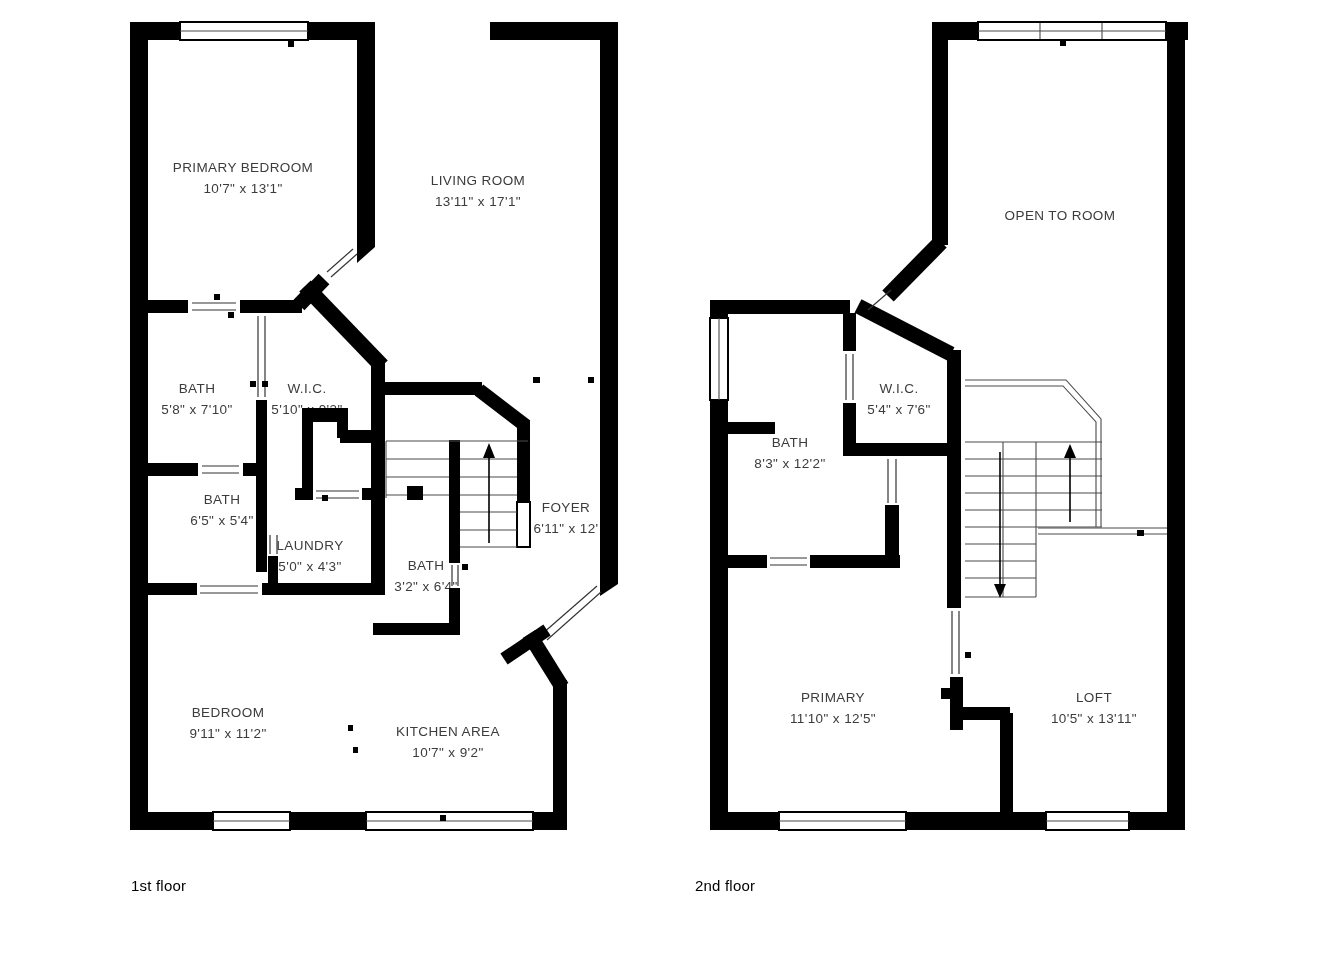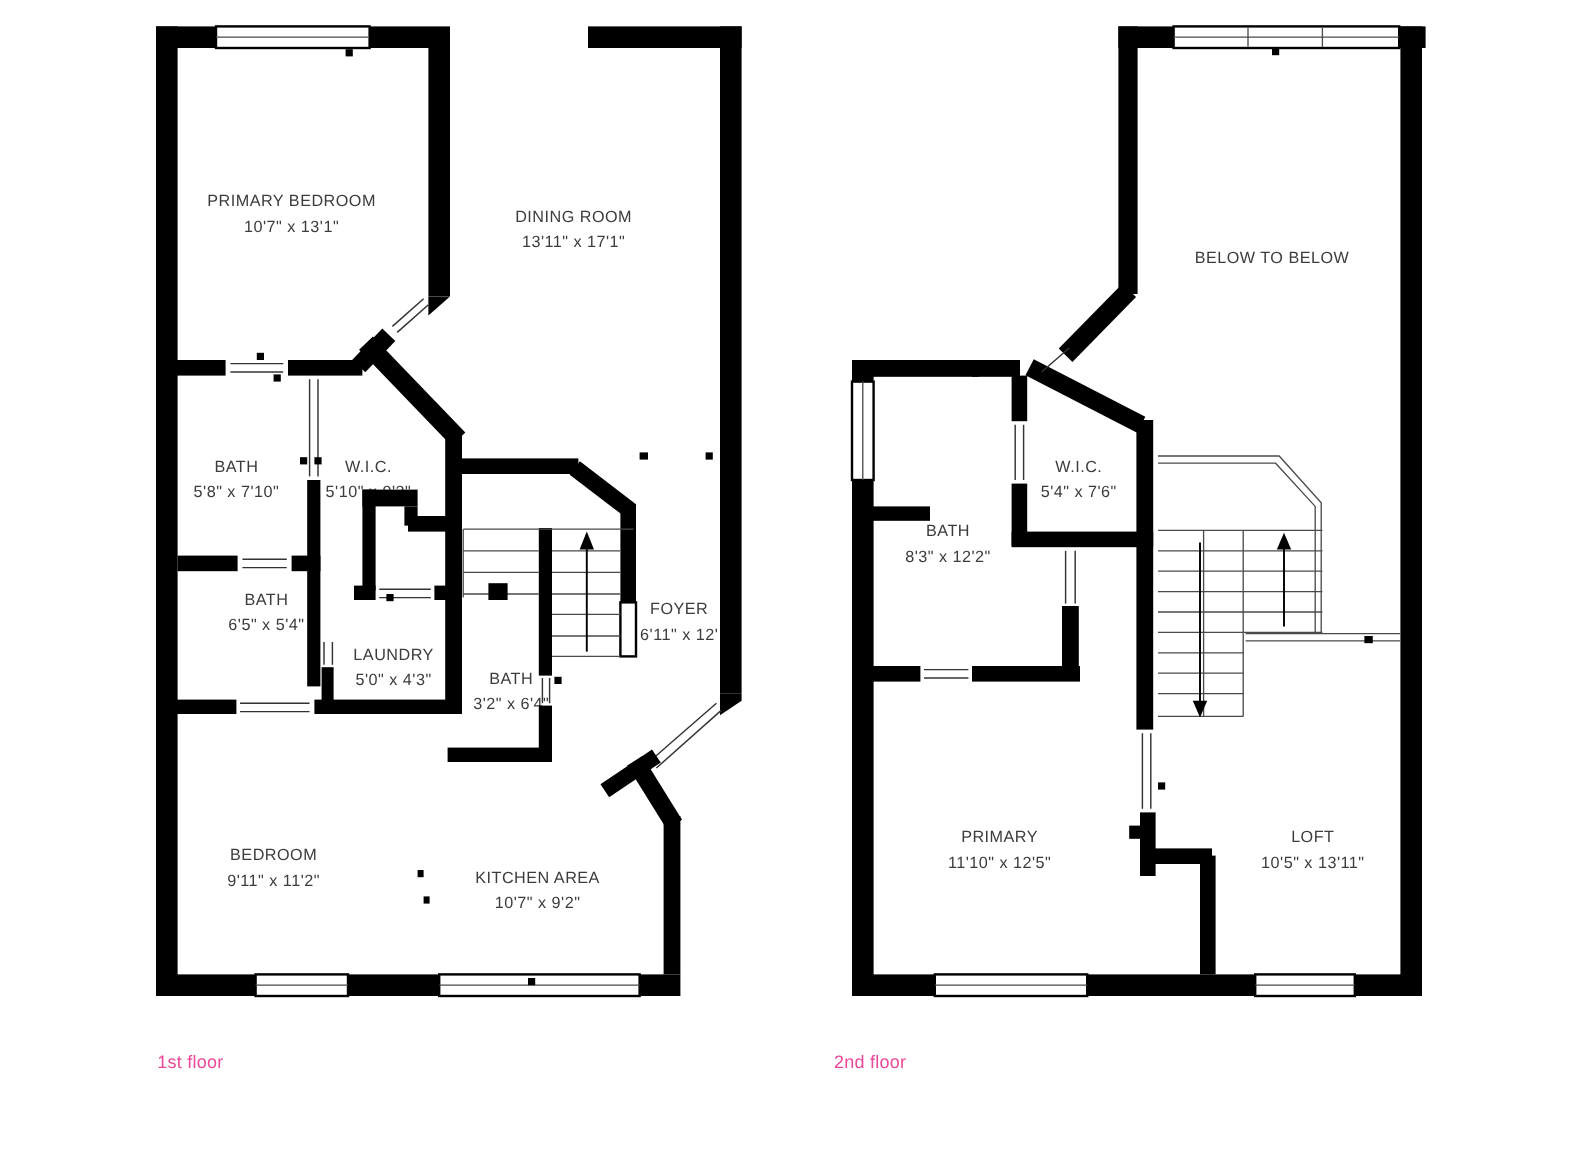--- a/index.html
+++ b/index.html
@@ -4,21 +4,21 @@
 <style>
   html,body{margin:0;padding:0;background:#ffffff;}
   .stage{position:relative;width:1324px;height:960px;background:#fff;overflow:hidden;
          font-family:"Liberation Sans","DejaVu Sans",sans-serif;}
   .labels{position:absolute;inset:0;z-index:1;}
   .drawing{position:absolute;inset:0;z-index:2;pointer-events:none;}
   .room-label{position:absolute;transform:translate(-50%,-50%);text-align:center;
               color:#3c3c3c;font-size:13.5px;line-height:21px;letter-spacing:.4px;white-space:nowrap;}
   .room-label .rname{display:block;}
   .room-label .rdims{display:block;}
-  .floor-caption{position:absolute;font-size:15px;color:#ec4899;letter-spacing:.2px;}
+  .floor-caption{position:absolute;font-size:15px;color:#000000;letter-spacing:.2px;}
   svg .w{fill:#000;}
   svg .wl{stroke:#000;stroke-linecap:butt;}
   svg .t{stroke:#4a4a4a;stroke-width:1.1;fill:none;}
   svg .d{stroke:#333;stroke-width:1.2;fill:none;}
   svg .win{fill:#fff;stroke:#000;stroke-width:2;}
   svg .tick{fill:#000;}
   svg .arr{stroke:#000;stroke-width:1.6;fill:none;}
   svg .arrhead{fill:#000;}
 </style>
 </head>
@@ -26,36 +26,36 @@
 
 <div class="stage">
 
   <div class="labels">
 
     <div class="room-label" style="left:243px;top:178px">
       <span class="rname">PRIMARY BEDROOM</span>
       <span class="rdims">10'7" x 13'1"</span>
     </div>
     <div class="room-label" style="left:478px;top:191px">
-      <span class="rname">DINING ROOM</span>
+      <span class="rname">LIVING ROOM</span>
       <span class="rdims">13'11" x 17'1"</span>
     </div>
     <div class="room-label" style="left:197px;top:399px">
       <span class="rname">BATH</span>
       <span class="rdims">5'8" x 7'10"</span>
     </div>
     <div class="room-label" style="left:307px;top:399px">
       <span class="rname">W.I.C.</span>
       <span class="rdims">5'10" x 9'3"</span>
     </div>
     <div class="room-label" style="left:222px;top:510px">
       <span class="rname">BATH</span>
       <span class="rdims">6'5" x 5'4"</span>
     </div>
-    <div class="room-label" style="left:328px;top:556px">
+    <div class="room-label" style="left:310px;top:556px">
       <span class="rname">LAUNDRY</span>
       <span class="rdims">5'0" x 4'3"</span>
     </div>
     <div class="room-label" style="left:426px;top:576px">
       <span class="rname">BATH</span>
       <span class="rdims">3'2" x 6'4"</span>
     </div>
     <div class="room-label" style="left:566px;top:518px">
       <span class="rname">FOYER</span>
       <span class="rdims">6'11" x 12'</span>
@@ -63,21 +63,21 @@
     <div class="room-label" style="left:228px;top:723px">
       <span class="rname">BEDROOM</span>
       <span class="rdims">9'11" x 11'2"</span>
     </div>
     <div class="room-label" style="left:448px;top:742px">
       <span class="rname">KITCHEN AREA</span>
       <span class="rdims">10'7" x 9'2"</span>
     </div>
 
     <div class="room-label" style="left:1060px;top:215px">
-      <span class="rname">BELOW TO BELOW</span>
+      <span class="rname">OPEN TO ROOM</span>
     </div>
     <div class="room-label" style="left:790px;top:453px">
       <span class="rname">BATH</span>
       <span class="rdims">8'3" x 12'2"</span>
     </div>
     <div class="room-label" style="left:899px;top:399px">
       <span class="rname">W.I.C.</span>
       <span class="rdims">5'4" x 7'6"</span>
     </div>
     <div class="room-label" style="left:833px;top:708px">

